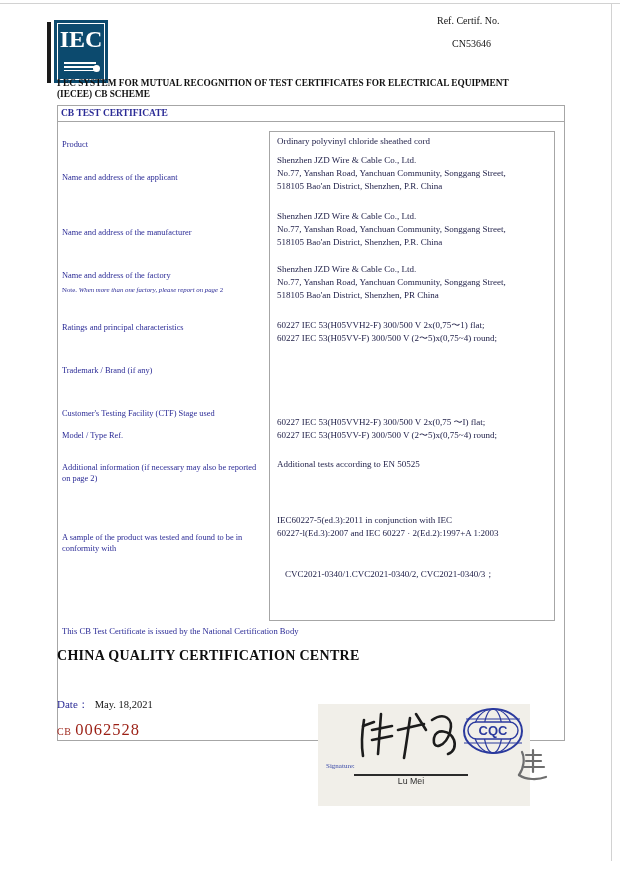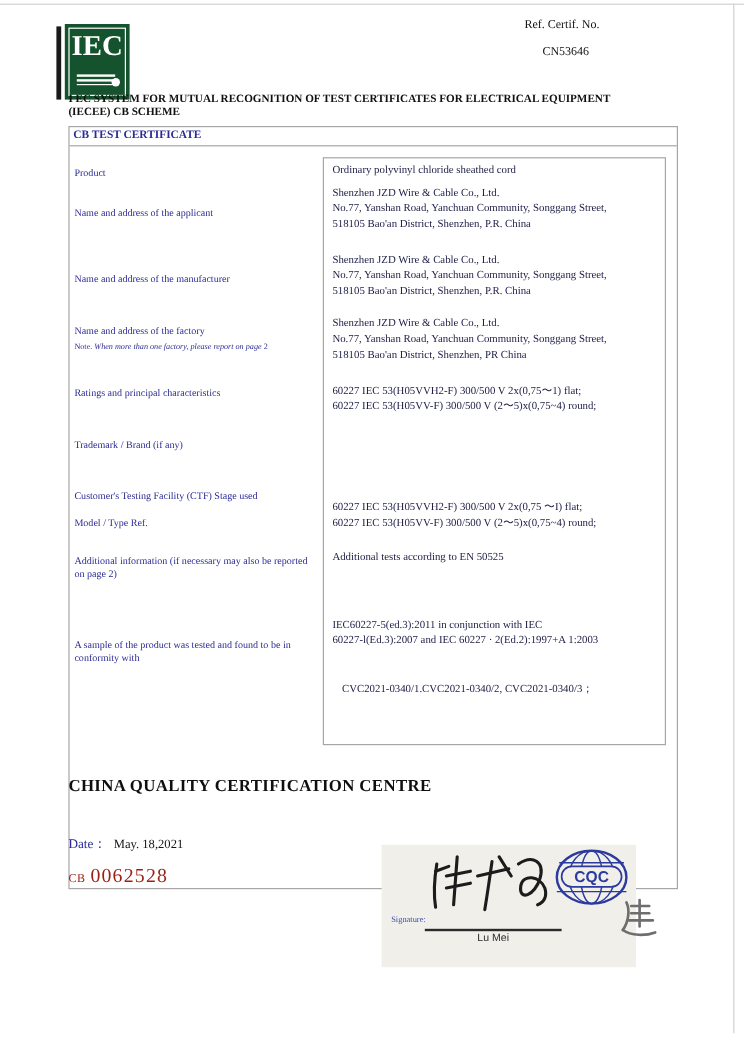--- a/index.html
+++ b/index.html
@@ -7,21 +7,21 @@
   .page {
     position:relative; width:620px; height:878px; background:#fff; overflow:hidden;
     font-family:"Liberation Serif","DejaVu Serif",serif; color:#17173a;
   }
   .scan-edge-top { position:absolute; left:0; top:3px; width:620px; height:1px; background:#d2d2d2; }
   .scan-edge-right { position:absolute; left:611px; top:3px; width:1px; height:858px; background:#d2d2d2; }
 
   
   .iec-logo { position:absolute; left:47px; top:20px; width:62px; height:64px; }
   .iec-bar { position:absolute; left:0; top:2px; width:4px; height:61px; background:#1a1a1a; }
-  .iec-box { position:absolute; left:7px; top:0; width:54px; height:63px; background:#14532d; }
+  .iec-box { position:absolute; left:7px; top:0; width:54px; height:63px; background:#0c4a6e; }
   .iec-inner { position:absolute; left:3px; top:3px; right:3px; bottom:3px; border:1.5px solid #ffffff; }
   .iec-text { position:absolute; left:0; right:0; top:2px; text-align:center; color:#fff;
     font-family:"Liberation Serif",serif; font-weight:bold; font-size:24px; letter-spacing:0px; }
   .iec-lines { position:absolute; left:6px; right:8px; bottom:7px; height:12px; }
   .iec-lines i { display:block; height:1.6px; background:#fff; margin-top:2.2px; }
   .iec-dot { position:absolute; right:-4px; bottom:0px; width:7px; height:7px; border-radius:50%; background:#fff; }
 
   
   .ref-label { position:absolute; left:437px; top:15px; font-size:10px; color:#141414; }
   .ref-no { position:absolute; left:452px; top:38px; font-size:10px; color:#141414; }
@@ -119,20 +119,21 @@
     <div class="val" style="top:213px">60227 IEC  53(H05VVH2-F) 300/500 V 2x(0,75〜1) flat;
 60227 IEC  53(H05VV-F) 300/500 V (2〜5)x(0,75~4) round;</div>
     <div class="val" style="top:310px">60227 IEC  53(H05VVH2-F) 300/500 V 2x(0,75 〜I) flat;
 60227 IEC  53(H05VV-F) 300/500 V (2〜5)x(0,75~4) round;</div>
     <div class="val" style="top:352px">Additional tests according to EN 50525</div>
     <div class="val" style="top:408px">IEC60227-5(ed.3):2011 in conjunction with IEC
 60227-l(Ed.3):2007 and IEC 60227 · 2(Ed.2):1997+A 1:2003</div>
     <div class="val indent" style="top:462px">CVC2021-0340/1.CVC2021-0340/2, CVC2021-0340/3；</div>
   </section>
 
+  <div class="issued-line">This CB Test Certificate is issued by the National Certification Body</div>
   <div class="cqc-name">CHINA QUALITY CERTIFICATION CENTRE</div>
   <div class="date-line">
     <span class="date-label">Date：</span><span class="date-value">May. 18,2021</span>
   </div>
   <div class="cb-line">
     <span class="cb-prefix">CB</span>
     <span class="cb-number">0062528</span>
   </div>
 
   <div class="scan-block">

